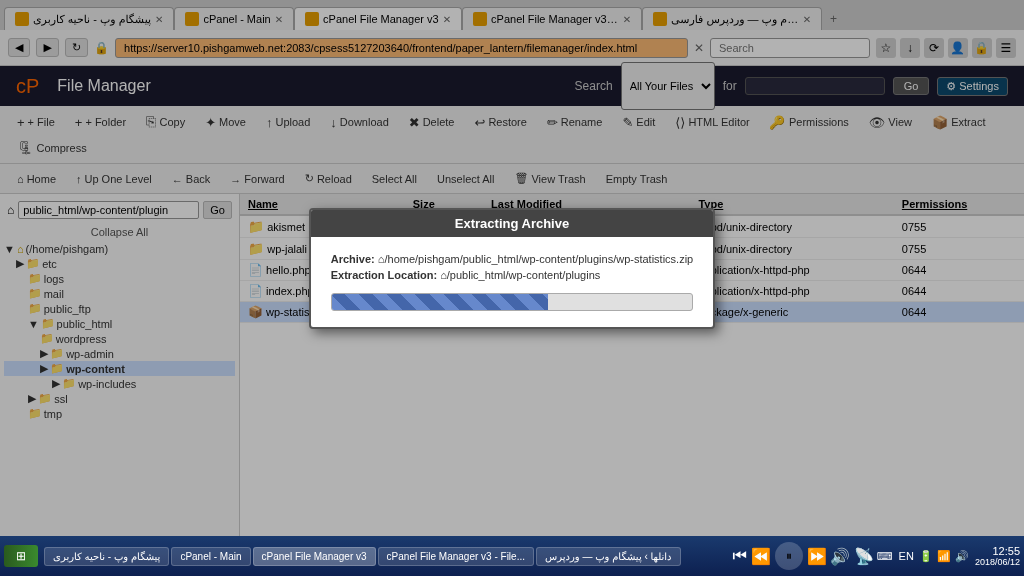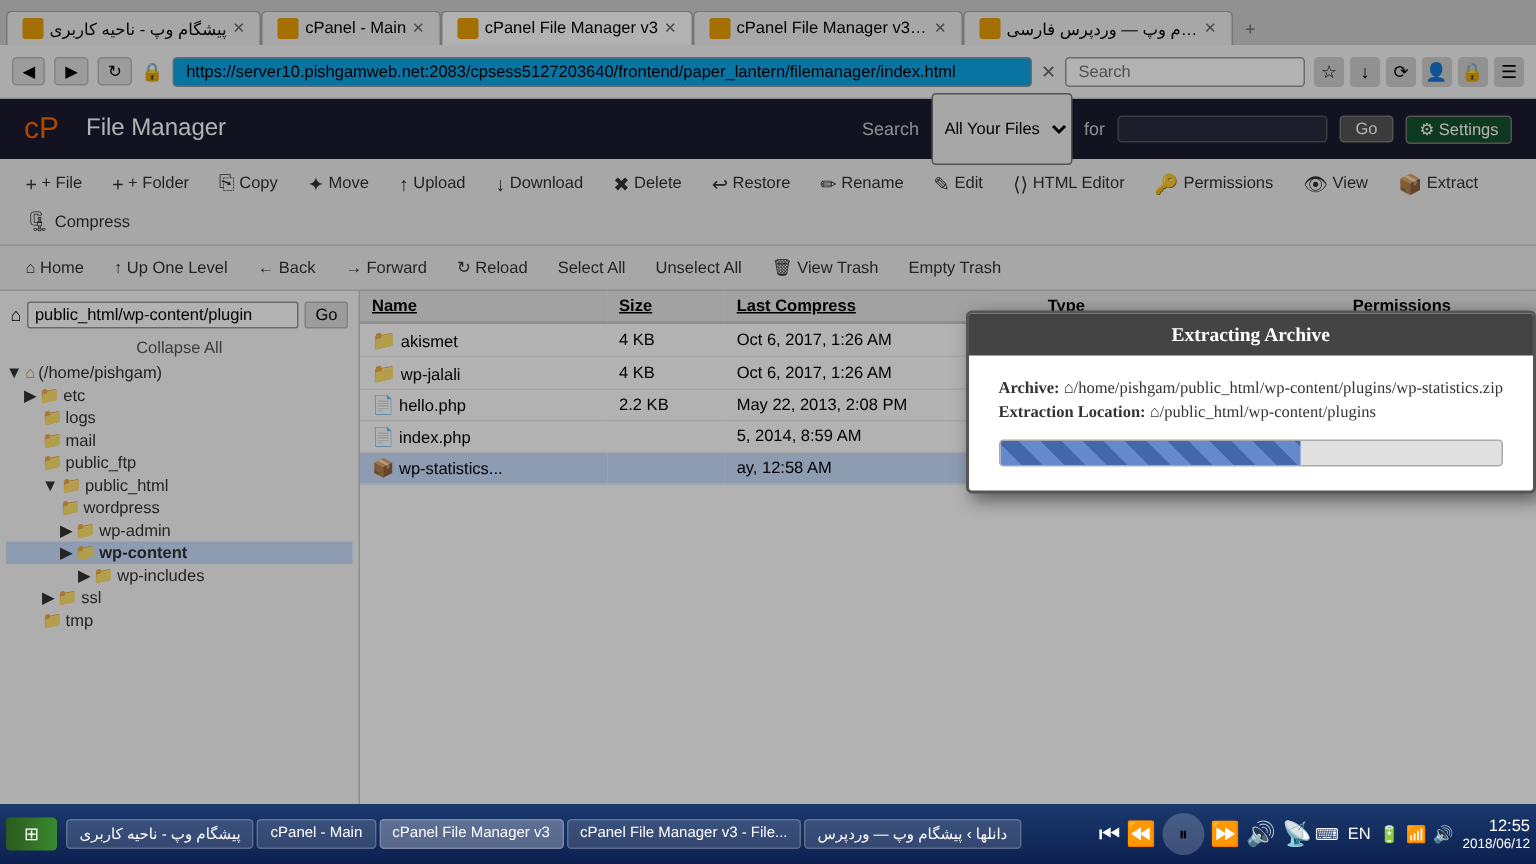--- a/index.html
+++ b/index.html
@@ -9,36 +9,36 @@
     .tab.active { background: #fff; z-index: 1; }
     .tab-favicon { width: 14px; height: 14px; background: #e8a000; border-radius: 2px; flex-shrink: 0; }
     .tab-label { overflow: hidden; text-overflow: ellipsis; white-space: nowrap; flex: 1; }
     .tab-close { font-size: 10px; color: #666; cursor: pointer; flex-shrink: 0; }
     .tab-new { padding: 4px 8px; cursor: pointer; color: #666; }
 
     .nav-bar { display: flex; align-items: center; padding: 4px 8px; background: #f5f5f5; border-bottom: 1px solid #ccc; gap: 6px; height: 36px; }
     .nav-btn { background: #e0e0e0; border: 1px solid #bbb; border-radius: 3px; padding: 2px 6px; cursor: pointer; font-size: 11px; }
     .nav-btn:disabled { opacity: 0.5; }
     .lock-icon { color: #4a7; font-size: 12px; }
-    .url-bar { flex: 1; border: 1px solid #999; border-radius: 3px; padding: 3px 8px; font-size: 11px; background: #0ea5e9; }
+    .url-bar { flex: 1; border: 1px solid #999; border-radius: 3px; padding: 3px 8px; font-size: 11px; background: #fdba74; }
     .search-bar { border: 1px solid #999; border-radius: 3px; padding: 3px 8px; font-size: 11px; width: 160px; }
     .nav-icons { display: flex; gap: 4px; align-items: center; }
     .nav-icon { width: 20px; height: 20px; background: #d0d0d0; border-radius: 3px; display: flex; align-items: center; justify-content: center; font-size: 12px; cursor: pointer; }
 
     
     .cpanel-header { background: #1a1a2e; color: white; display: flex; align-items: center; padding: 6px 16px; height: 40px; gap: 10px; }
     .cpanel-logo { color: #ff6600; font-size: 20px; font-weight: normal; margin-right: 8px; }
     .cpanel-title { color: white; font-size: 16px; font-weight: normal; }
     .cpanel-header-right { margin-left: auto; display: flex; align-items: center; gap: 8px; }
     .cpanel-search-label { color: #ccc; font-size: 12px; }
     .cpanel-search-select { padding: 16px 4px; font-size: 11px; border-radius: 3px; }
     .cpanel-for-label { color: #ccc; font-size: 12px; }
     .cpanel-for-input { padding: 2px 6px; font-size: 11px; border-radius: 3px; border: 1px solid #555; background: #2a2a3e; color: white; width: 140px; }
     .cpanel-go-btn { background: #555; color: white; border: 1px solid #777; padding: 2px 10px; border-radius: 3px; cursor: pointer; font-size: 11px; }
-    .cpanel-settings-btn { background: #14532d; color: white; border: 1px solid #777; padding: 2px 8px; border-radius: 3px; cursor: pointer; font-size: 11px; }
+    .cpanel-settings-btn { background: #0c4a6e; color: white; border: 1px solid #777; padding: 2px 8px; border-radius: 3px; cursor: pointer; font-size: 11px; }
 
     
     .toolbar { display: flex; align-items: center; padding: 4px 8px; background: #f0f0f0; border-bottom: 1px solid #ccc; flex-wrap: wrap; gap: 2px; min-height: 34px; }
     .toolbar-btn { display: flex; align-items: center; gap: 3px; padding: 3px 8px; background: transparent; border: 1px solid transparent; border-radius: 3px; cursor: pointer; font-size: 11px; color: #333; }
     .toolbar-btn .icon { font-size: 13px; }
 
     
     .toolbar2 { display: flex; align-items: center; padding: 4px 8px; background: #f0f0f0; border-bottom: 1px solid #ccc; gap: 2px; }
 
     
@@ -73,21 +73,21 @@
     .taskbar-items { display: flex; gap: 2px; flex: 1; margin: 0 4px; }
     .taskbar-item { background: rgba(255,255,255,0.15); border: 1px solid rgba(255,255,255,0.2); border-radius: 3px; padding: 3px 8px; color: white; font-size: 10px; cursor: pointer; max-width: 160px; overflow: hidden; text-overflow: ellipsis; white-space: nowrap; }
     .taskbar-item.active { background: rgba(255,255,255,0.3); }
     .taskbar-right { display: flex; align-items: center; gap: 6px; color: white; font-size: 11px; margin-left: auto; }
     .taskbar-clock { text-align: right; }
     .media-controls { display: flex; align-items: center; gap: 4px; }
     .media-btn { background: transparent; border: none; color: white; font-size: 16px; cursor: pointer; }
     .media-play { background: rgba(255,255,255,0.2); border-radius: 50%; width: 28px; height: 28px; display: flex; align-items: center; justify-content: center; }
 
     
-    .modal-overlay { position: absolute; top: 0; left: 0; right: 0; bottom: 40px; background: rgba(0,0,0,0.3); display: flex; align-items: center; justify-content: flex-end; z-index: 100; font-family: Liberation Serif, serif; }
+    .modal-overlay { position: absolute; top: 0; left: 0; right: 0; bottom: 40px; background: rgba(0,0,0,0.3); display: flex; align-items: center; justify-content: center; z-index: 100; }
     .modal { background: #fff; border: 2px solid #555; border-radius: 4px; padding: 0; min-width: 340px; box-shadow: 4px 4px 12px rgba(0,0,0,0.5); }
     .modal-header { background: #444; color: white; padding: 6px 12px; font-size: 13px; font-weight: bold; border-radius: 2px 2px 0 0; text-align: center; }
     .modal-body { padding: 16px 20px; }
     .modal-field { font-size: 11px; color: #333; margin-bottom: 4px; }
     .modal-progress { margin-top: 12px; }
     .progress-bar-container { width: 100%; height: 18px; background: #e0e0e0; border: 1px solid #aaa; border-radius: 3px; overflow: hidden; margin-top: 4px; }
     .progress-bar { height: 100%; background: repeating-linear-gradient(45deg, #6688cc, #6688cc 10px, #4466aa 10px, #4466aa 20px); width: 60%; animation: none; }
   </style>
 </head>
 <body>
@@ -321,21 +321,21 @@
           <span>tmp</span>
         </div>
       </div>
 
       <div class="content-area">
         <table class="file-table">
           <thead>
             <tr>
               <th>Name</th>
               <th>Size</th>
-              <th>Last Compress</th>
+              <th>Last Modified</th>
               <th>Type</th>
               <th>Permissions</th>
             </tr>
           </thead>
           <tbody>
             <tr class="table-row">
               <td><span class="folder-icon">📁</span> akismet</td>
               <td>4 KB</td>
               <td>Oct 6, 2017, 1:26 AM</td>
               <td>httpd/unix-directory</td>

